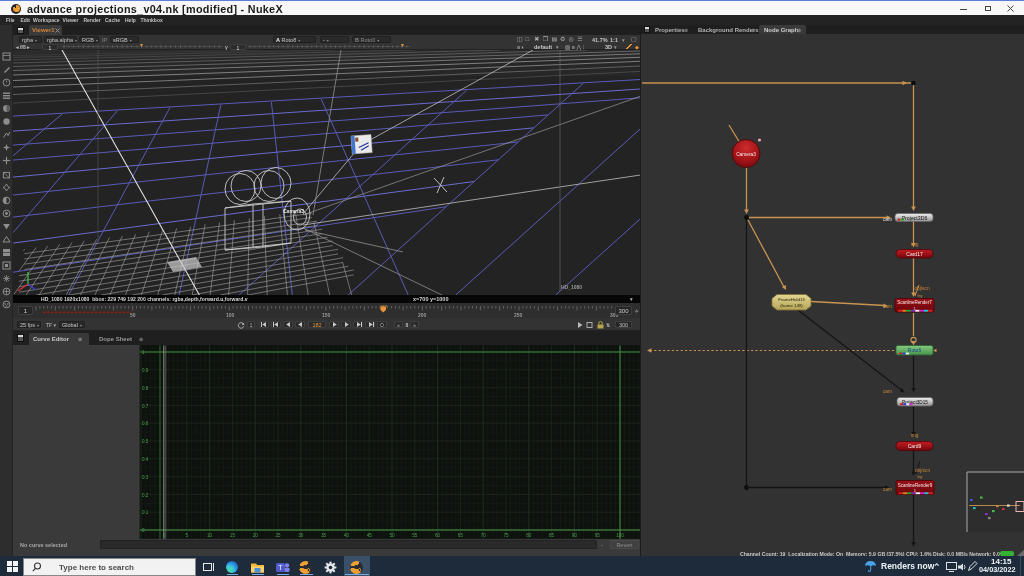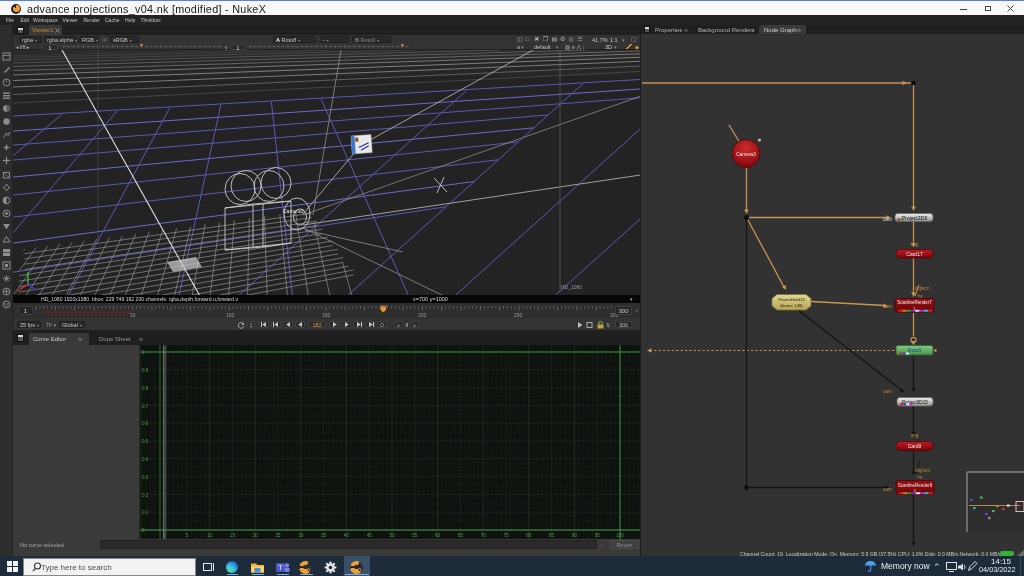--- a/index.html
+++ b/index.html
@@ -1,17 +1,17 @@
 <!DOCTYPE html>
 <html><head><meta charset="utf-8"><style>
 * { margin:0; padding:0; box-sizing:border-box; }
 html,body { width:1024px; height:576px; overflow:hidden; background:#2e2e2e;
   font-family:"Liberation Sans", sans-serif; }
 .abs { position:absolute; }
-.t { position:absolute; white-space:nowrap; }
+.t { position:absolute; white-space:nowrap;font-weight:bold; }
 .dd { position:absolute; background:#2a2a2a; border:1px solid #1f1f1f; border-radius:2px;
   color:#c4c4c4; font-size:5.5px; line-height:6px; padding:0 2px; height:7px; }
 .dd:after { content:"▾"; font-size:4px; color:#8a8a8a; margin-left:2px; }
 .btn { position:absolute; background:#2b2b2b; border:1px solid #3e3e3e; border-radius:1px;
   color:#c0c0c0; font-size:4.6px; text-align:center; }
 .ic { position:absolute; color:#aeaeae; font-size:6px; line-height:6px; }
 </style></head><body>
 
 <div class="abs" style="left:0;top:0;width:1024px;height:15px;background:#f7f7f7;border-top:1px solid #5b7fd6;">
 <div class="abs" style="left:11px;top:2.5px;width:10px;height:10px;border-radius:50%;background:#23232e;"></div>
@@ -954,21 +954,21 @@
       <rect x="0" y="0" width="5" height="5" fill="#f2f4f6"></rect>
       <rect x="6" y="0" width="5" height="5" fill="#f2f4f6"></rect>
       <rect x="0" y="6" width="5" height="5" fill="#f2f4f6"></rect>
       <rect x="6" y="6" width="5" height="5" fill="#f2f4f6"></rect>
     </svg>
 <div class="abs" style="left:23px;top:2px;width:173px;height:18px;background:#f2f2f2;border:1px solid #888;">
 <svg class="abs" style="left:8px;top:3.5px" width="10" height="10">
         <circle cx="5.5" cy="4" r="3" stroke="#333" fill="none" stroke-width="1.1"></circle>
         <line x1="3.2" y1="6.6" x2="0.8" y2="9.2" stroke="#333" stroke-width="1.1"></line>
       </svg>
-<div class="t" style="left:17px;top:4px;font-size:8px;color:#4c4c4c;">Type here to search</div>
+<div class="t" style="left:35px;top:4px;font-size:8px;color:#4c4c4c;">Type here to search</div>
 </div>
 <svg class="abs" style="left:203px;top:6px" width="12" height="10">
       <rect x="0.5" y="1.5" width="8" height="7" stroke="#e6e9ec" fill="none" stroke-width="1"></rect>
       <line x1="10.5" y1="1" x2="10.5" y2="9" stroke="#e6e9ec" stroke-width="1"></line>
     </svg>
 <div class="abs" style="left:226px;top:5px;width:12px;height:12px;border-radius:50%;background:radial-gradient(circle at 30% 75%,#45d4b8 0 22%,#35b4ec 40%,#1e74cc 72%,#1b55a8 100%);"></div>
 
 <svg class="abs" style="left:251px;top:6px" width="14" height="11">
       <path d="M0 1.5 L5 1.5 L6.5 3 L13 3 L13 10.5 L0 10.5 Z" fill="#f5b73c"></path>
       <path d="M0 4.5 L13 4.5 L13 10.5 L0 10.5 Z" fill="#fbd267"></path>
@@ -1000,21 +1000,21 @@
 <div class="abs" style="left:354.3px;top:9.3px;width:4.4px;height:4.4px;border-radius:50%;background:#2a2a33;"></div>
 <div class="abs" style="left:357.5px;top:12.5px;width:3.6px;height:3.6px;border-radius:50%;border:1px solid #f0a030;background:#2a2a33;"></div>
 <div class="abs" style="left:227px;top:18px;width:11px;height:1.6px;background:#76a9dd;"></div>
 <div class="abs" style="left:252px;top:18px;width:12px;height:1.6px;background:#76a9dd;"></div>
 <div class="abs" style="left:277px;top:18px;width:12px;height:1.6px;background:#76a9dd;"></div>
 <div class="abs" style="left:300px;top:18px;width:13px;height:1.6px;background:#76a9dd;"></div>
 <div class="abs" style="left:345px;top:18px;width:24px;height:1.6px;background:#76a9dd;"></div>
 <svg class="abs" style="left:864px;top:4px" width="13" height="13">
       <path d="M6.5 1 Q11.5 1 12 6 Q9.5 4.5 7.2 6 L7.2 10 Q7.2 12 5.5 12 Q3.8 12 3.8 10 L4.8 10 Q4.8 11 5.5 11 Q6.2 11 6.2 10 L6.2 6 Q3.5 4.5 1 6 Q1.5 1 6.5 1 Z" fill="#4aa3e8"></path>
     </svg>
-<div class="t" style="left:881px;top:5px;font-size:8.5px;color:#eef2f6;">Memory now</div>
+<div class="t" style="left:881px;top:5px;font-size:8.5px;color:#eef2f6;">Renders now</div>
 <div class="t" style="left:933px;top:6px;font-size:9px;color:#dfe5ea;">⌃</div>
 <svg class="abs" style="left:946px;top:6px" width="12" height="10">
       <rect x="0.5" y="0.5" width="10" height="7" stroke="#dde1e6" fill="none" stroke-width="1"></rect>
       <line x1="3" y1="9.5" x2="8" y2="9.5" stroke="#dde1e6" stroke-width="1"></line>
     </svg>
 <svg class="abs" style="left:958px;top:7px" width="10" height="9">
       <polygon points="0,2.6 2.4,2.6 5,0.4 5,7.6 2.4,5.4 0,5.4" fill="#dde1e6"></polygon>
       <path d="M6.3 2 Q7.9 4 6.3 6" stroke="#dde1e6" fill="none" stroke-width="0.9"></path>
     </svg>
 <svg class="abs" style="left:967px;top:5.5px" width="11" height="11">

